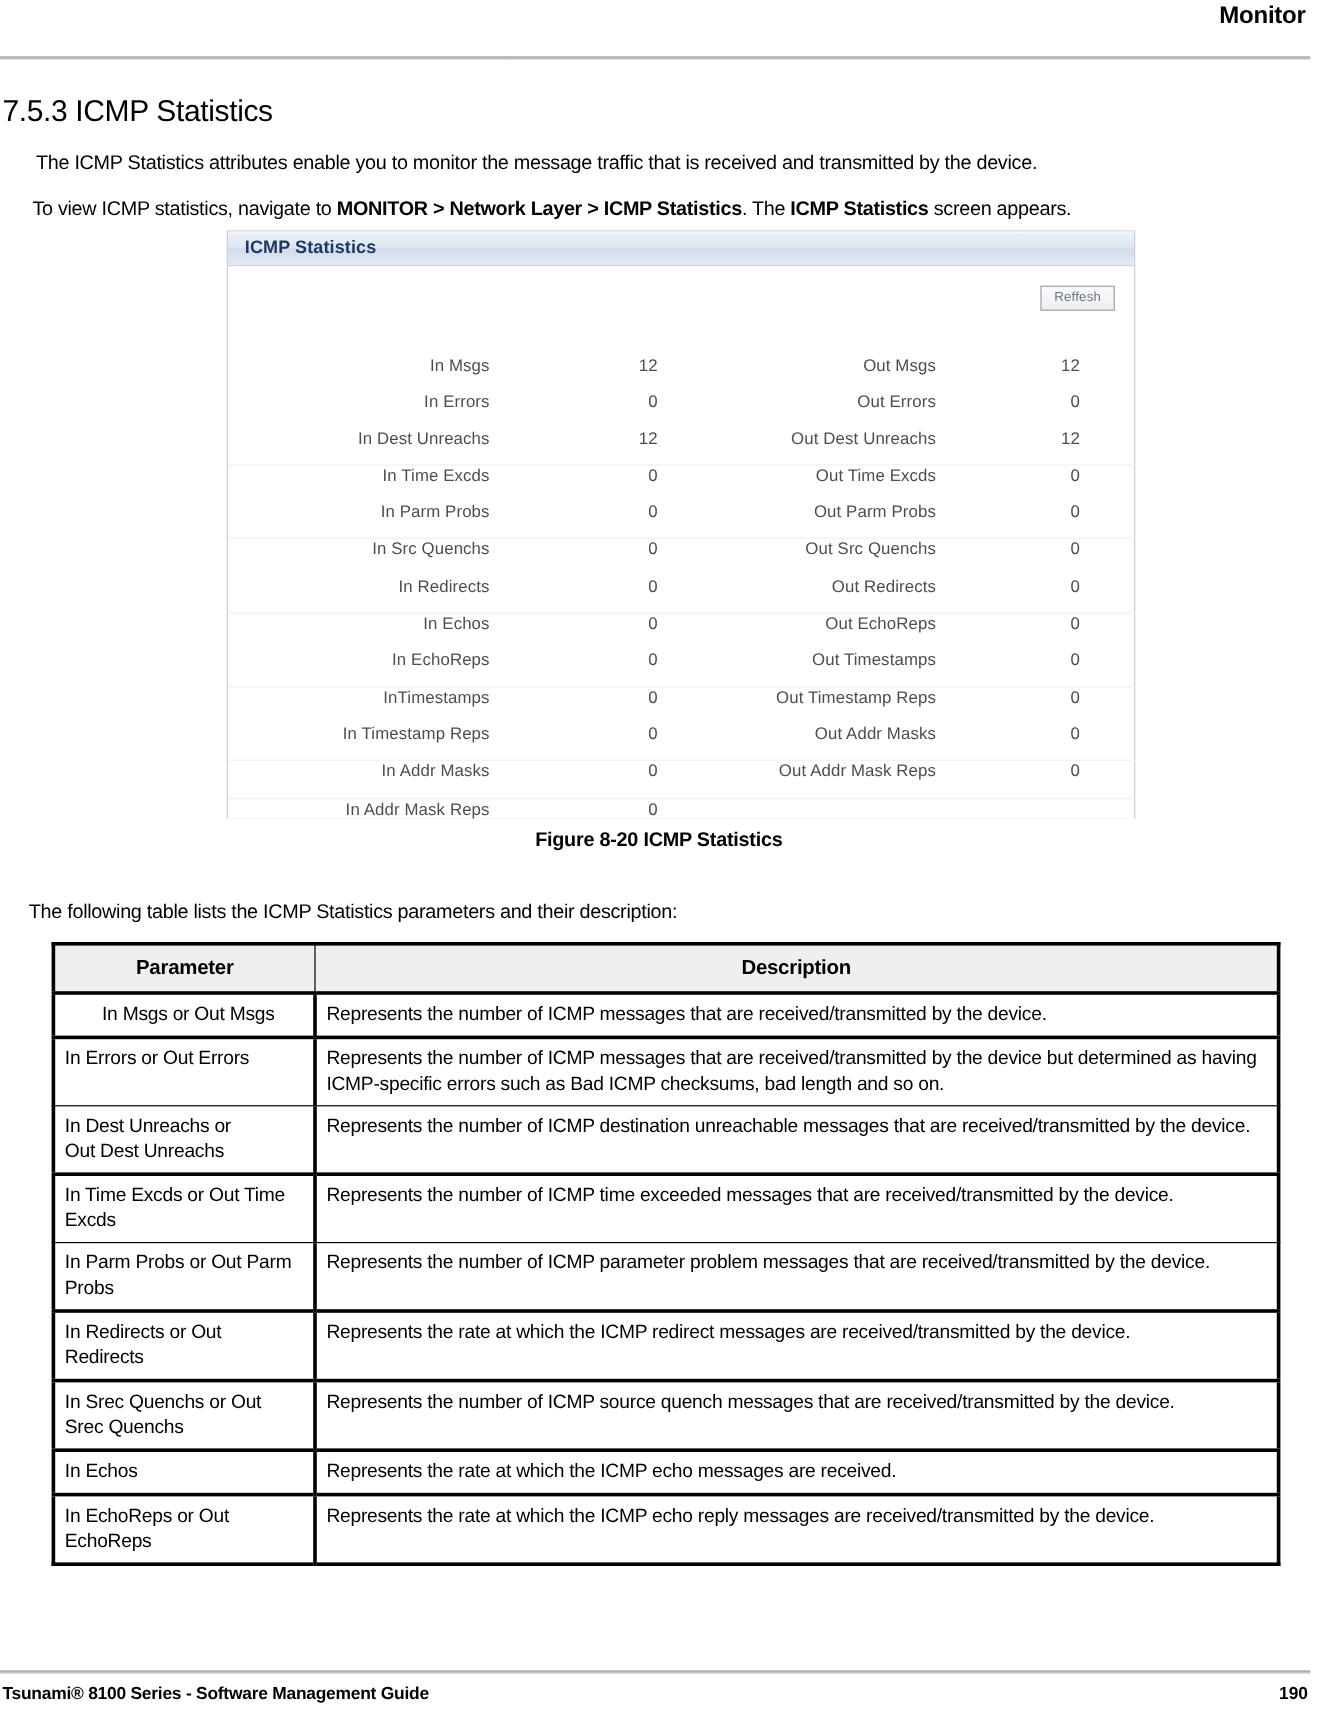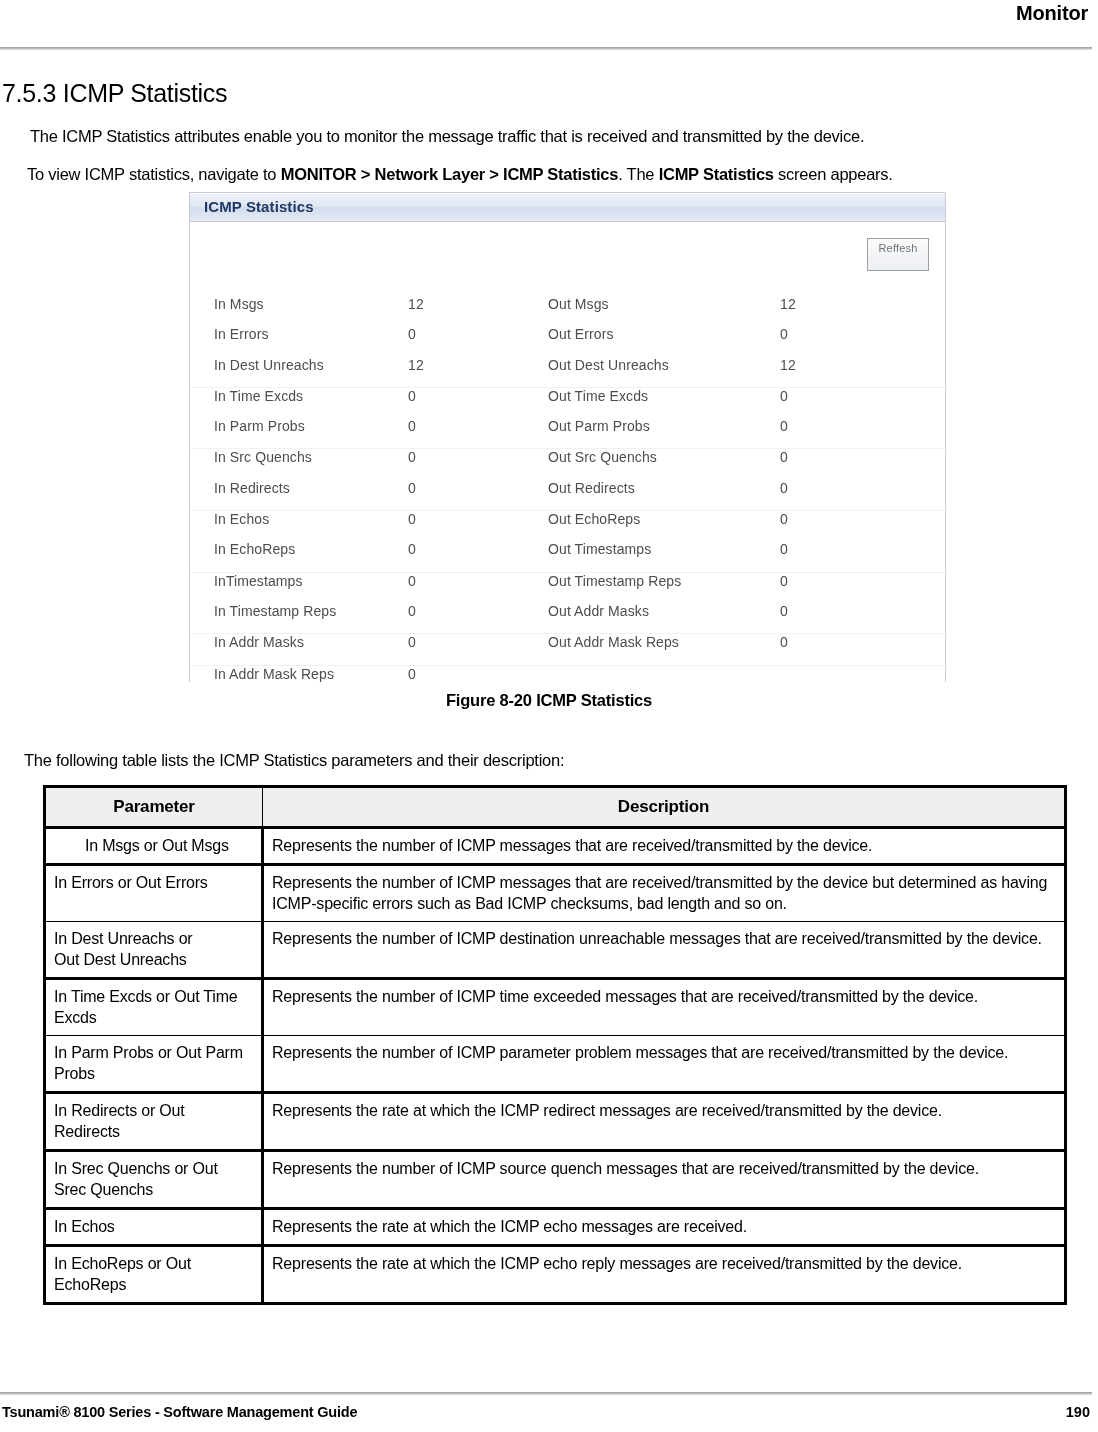--- a/index.html
+++ b/index.html
@@ -108,36 +108,37 @@
   .app-body {
     position: relative;
     height: 460px;
     background: #ffffff;
   }
   .refresh-btn {
     position: absolute;
     right: 16px;
     top: 16px;
     width: 62px;
-    height: 33px;
+    height: 21px;
     box-sizing: border-box;
     border: 1px solid #9aa0a8;
     background: linear-gradient(to bottom, #fbfbfc 0%, #eceef1 100%);
     font-size: 11px;
     color: #6e747c;
     line-height: 19px;
     text-align: center;
     letter-spacing: 0.2px;
   }
 
   .stats-grid {
     position: absolute;
     top: 74px;
     left: 0;
     width: 757px;
+    text-align: right;
   }
   .stat-row {
     display: flex;
     height: 30.3px;
     align-items: flex-start;
   }
   .stat-row .cell {
     font-size: 14px;
     color: #4d4d4d;
     letter-spacing: 0.1px;

